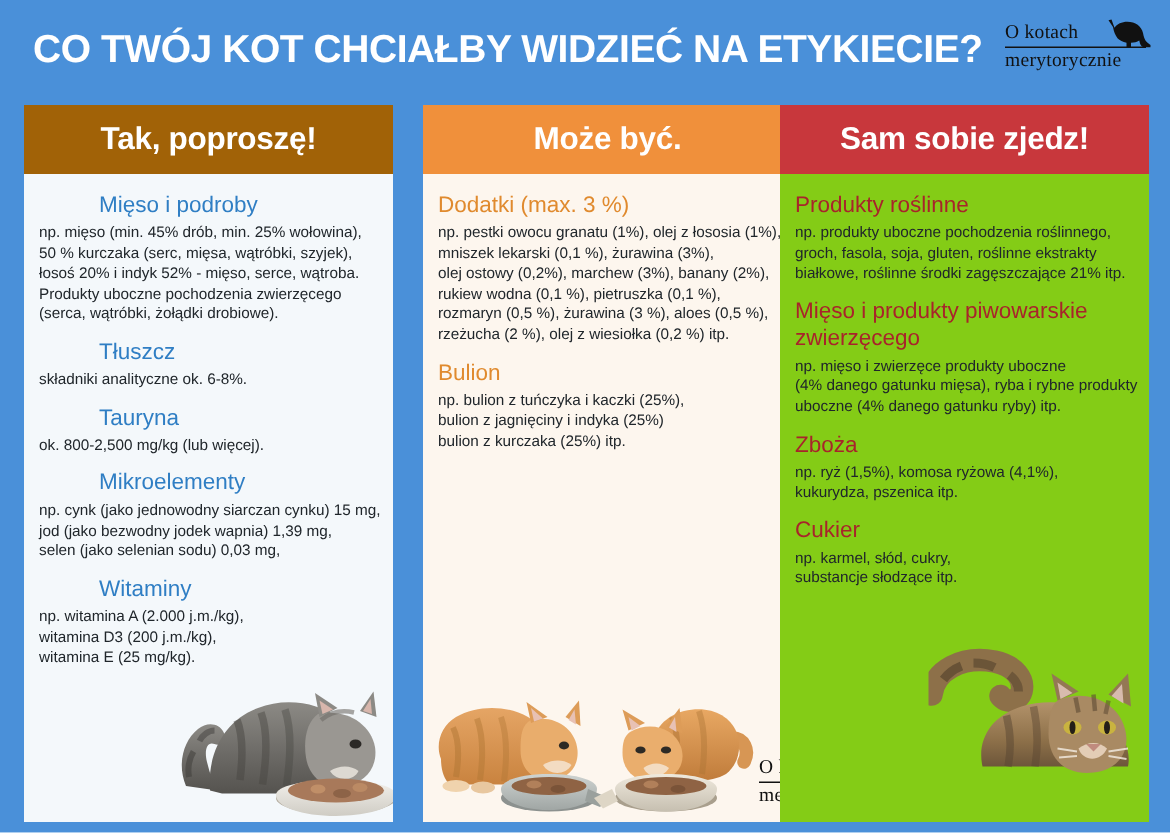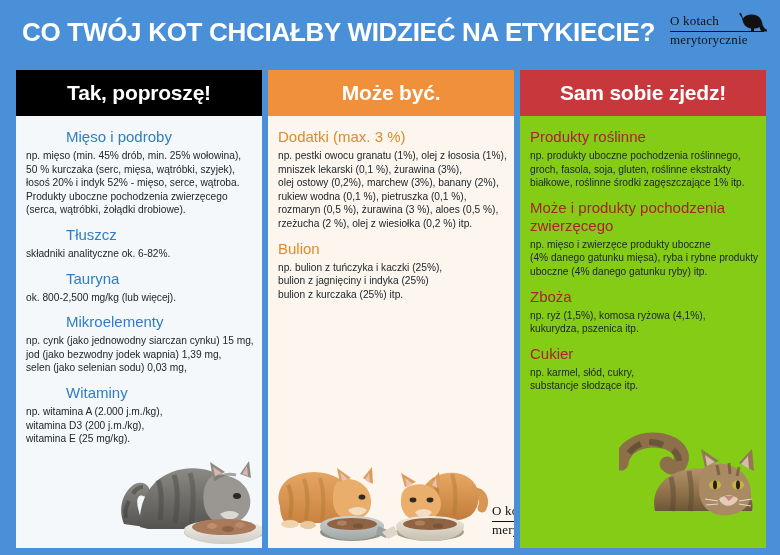--- a/index.html
+++ b/index.html
@@ -82,37 +82,37 @@
   
   .column {
     position: absolute;
     top: 70px;
     width: 246px;
     height: 478px;
     background: #ffffff;
     box-sizing: border-box;
   }
   #col-yes  { left: 16px;  width: 246px; }
-  #col-mayb { left: 268px; width: 246px; }
+  #col-mayb { left: 282px; width: 246px; }
   #col-no   { left: 520px; width: 246px; }
 
   .col-head {
     position: absolute;
     left: 0; top: 0;
     width: 100%;
     height: 46px;
     display: flex;
     align-items: center;
     justify-content: center;
     color: #ffffff;
     font-size: 21px;
     font-weight: bold;
     letter-spacing: -0.2px;
   }
-  #head-yes  { background: #000000; }
+  #head-yes  { background: #a16207; }
   #head-mayb { background: #f0903b; }
   #head-no   { background: #c8373c; }
 
   .col-body {
     position: absolute;
     left: 0;
     top: 46px;
     width: 100%;
     height: 432px;
     padding: 12px 10px 4px 10px;
@@ -192,21 +192,21 @@
           <div>50 % kurczaka (serc, mięsa, wątróbki, szyjek),</div>
           <div>łosoś 20% i indyk 52% - mięso, serce, wątroba.</div>
           <div>Produkty uboczne pochodzenia zwierzęcego</div>
           <div>(serca, wątróbki, żołądki drobiowe).</div>
         </div>
       </div>
 
       <div class="sec">
         <div class="sec-title">Tłuszcz</div>
         <div class="sec-body">
-          <div>składniki analityczne ok. 6-82%.</div>
+          <div>składniki analityczne ok. 6-8%.</div>
         </div>
       </div>
 
       <div class="sec">
         <div class="sec-title">Tauryna</div>
         <div class="sec-body">
           <div>ok. 800-2,500 mg/kg (lub więcej).</div>
         </div>
       </div>
 
@@ -380,26 +380,26 @@
 
   <div class="column" id="col-no">
     <div class="col-head" id="head-no">Sam sobie zjedz!</div>
     <div class="col-body" id="body-no">
 
       <div class="sec">
         <div class="sec-title">Produkty roślinne</div>
         <div class="sec-body">
           <div>np. produkty uboczne pochodzenia roślinnego,</div>
           <div>groch, fasola, soja, gluten, roślinne ekstrakty</div>
-          <div>białkowe, roślinne środki zagęszczające 1% itp.</div>
-        </div>
-      </div>
-
-      <div class="sec">
-        <div class="sec-title" style="white-space:normal;">Może i produkty pochodzenia zwierzęcego</div>
+          <div>białkowe, roślinne środki zagęszczające 21% itp.</div>
+        </div>
+      </div>
+
+      <div class="sec">
+        <div class="sec-title" style="white-space:normal;">Mięso i produkty piwowarskie zwierzęcego</div>
         <div class="sec-body">
           <div>np. mięso i zwierzęce produkty uboczne</div>
           <div>(4% danego gatunku mięsa), ryba i rybne produkty</div>
           <div>uboczne (4% danego gatunku ryby) itp.</div>
         </div>
       </div>
 
       <div class="sec">
         <div class="sec-title">Zboża</div>
         <div class="sec-body">

